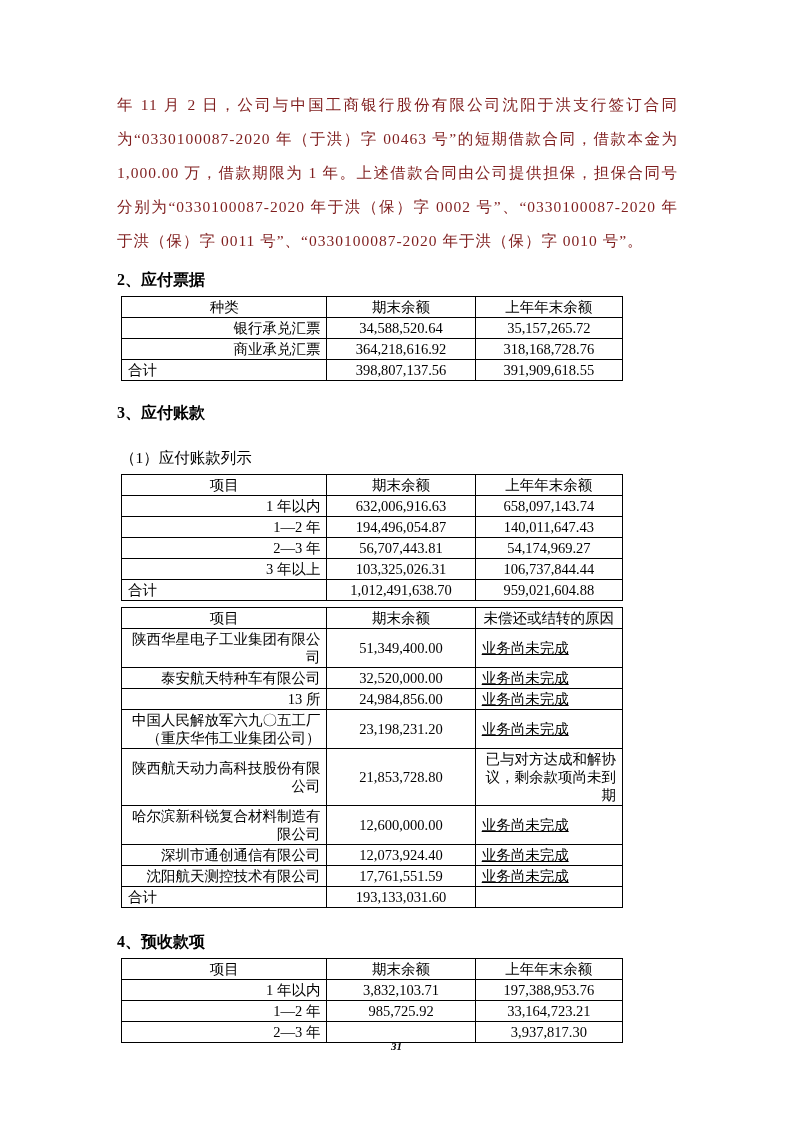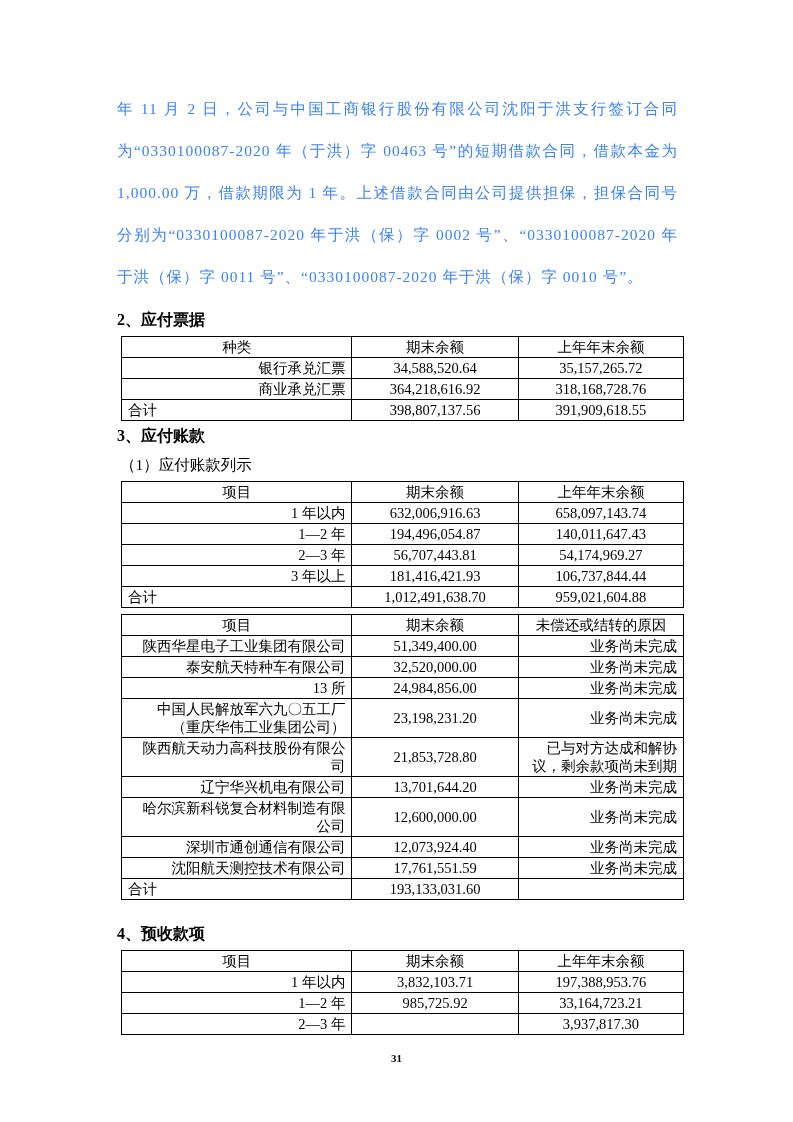--- a/index.html
+++ b/index.html
@@ -15,73 +15,74 @@
     overflow: hidden;
   }
   .content {
     position: absolute;
     left: 117px;
     top: 88px;
     width: 561px;
   }
   .para {
     font-size: 15.5px;
-    line-height: 42px;
+    line-height: 34px;
     text-align: justify;
     letter-spacing: 1px;
-    color: #3b82f6;
+    color: #7f1d1d;
   }
   .heading {
     font-size: 16px;
     font-weight: bold;
     line-height: 20px;
     margin-top: 6px;
   }
   .subheading {
     font-size: 15.5px;
     line-height: 20px;
     margin-top: 9px;
     padding-left: 3px;
   }
   table.tbl {
     border-collapse: collapse;
-    width: 563px;
+    width: 502px;
     margin-left: 4px;
     margin-top: 6px;
     font-size: 14.5px;
     table-layout: fixed;
   }
   table.tbl th, table.tbl td {
     border: 1px solid #000000;
     line-height: 18px;
     padding: 1px 6px;
     vertical-align: middle;
     overflow: hidden;
   }
   table.tbl { border: 1.5px solid #000000; }
   table.tbl th { font-weight: normal; text-align: center; }
   td.al-left   { text-align: right; }
   td.al-right  { text-align: center; padding-right: 10px; }
-  td.al-center { text-align: right; }
+  td.al-center { text-align: left; text-decoration: underline; }
   td.total-label { text-align: left; }
   
   [data-block-id="notes-payable-heading"]            { margin-top: 12px; }
   [data-block-id="notes-payable-table"]              { margin-top: 8px; }
-  [data-block-id="accounts-payable-heading"]         { margin-top: 5px; }
-  [data-block-id="accounts-payable-listing-subheading"] { margin-top: 9px; }
+  [data-block-id="accounts-payable-heading"]         { margin-top: 22px; }
+  [data-block-id="accounts-payable-listing-subheading"] { margin-top: 25px; }
   [data-block-id="accounts-payable-listing-table"]   { margin-top: 6px; }
   [data-block-id="aging-over-one-year-subheading"]   { margin-top: 13px; }
   [data-block-id="aging-over-one-year-table"]        { margin-top: 21px; }
   [data-block-id="advances-heading"]                 { margin-top: 24px; }
   [data-block-id="advances-table"]                   { margin-top: 8px; }
   .footer {
     position: absolute;
     left: 0; right: 0;
-    bottom: 56px;
+    bottom: 68px;
     text-align: center;
+    font-style: italic;
   }
   .pagenum {
     font-size: 11px;
     font-weight: bold;
     font-family: "Liberation Serif", "DejaVu Serif", serif;
   }
 </style>
 </head>
 <body>
 
@@ -146,21 +147,21 @@
             <td class="al-right">194,496,054.87</td>
             <td class="al-right">140,011,647.43</td>
           </tr>
           <tr>
             <td class="al-left">2—3 年</td>
             <td class="al-right">56,707,443.81</td>
             <td class="al-right">54,174,969.27</td>
           </tr>
           <tr>
             <td class="al-left">3 年以上</td>
-            <td class="al-right">181,416,421.93</td>
+            <td class="al-right">103,325,026.31</td>
             <td class="al-right">106,737,844.44</td>
           </tr>
           <tr>
             <td class="total-label">合计</td>
             <td class="al-right">1,012,491,638.70</td>
             <td class="al-right">959,021,604.88</td>
           </tr>
         </tbody>
       </table>
       <table class="tbl" data-block-id="aging-over-one-year-table">
@@ -194,25 +195,20 @@
           </tr>
           <tr>
             <td class="al-left">中国人民解放军六九〇五工厂（重庆华伟工业集团公司）</td>
             <td class="al-right">23,198,231.20</td>
             <td class="al-center">业务尚未完成</td>
           </tr>
           <tr>
             <td class="al-left">陕西航天动力高科技股份有限公司</td>
             <td class="al-right">21,853,728.80</td>
             <td class="al-left">已与对方达成和解协议，剩余款项尚未到期</td>
-          </tr>
-          <tr>
-            <td class="al-left">辽宁华兴机电有限公司</td>
-            <td class="al-right">13,701,644.20</td>
-            <td class="al-center">业务尚未完成</td>
           </tr>
           <tr>
             <td class="al-left">哈尔滨新科锐复合材料制造有限公司</td>
             <td class="al-right">12,600,000.00</td>
             <td class="al-center">业务尚未完成</td>
           </tr>
           <tr>
             <td class="al-left">深圳市通创通信有限公司</td>
             <td class="al-right">12,073,924.40</td>
             <td class="al-center">业务尚未完成</td>

